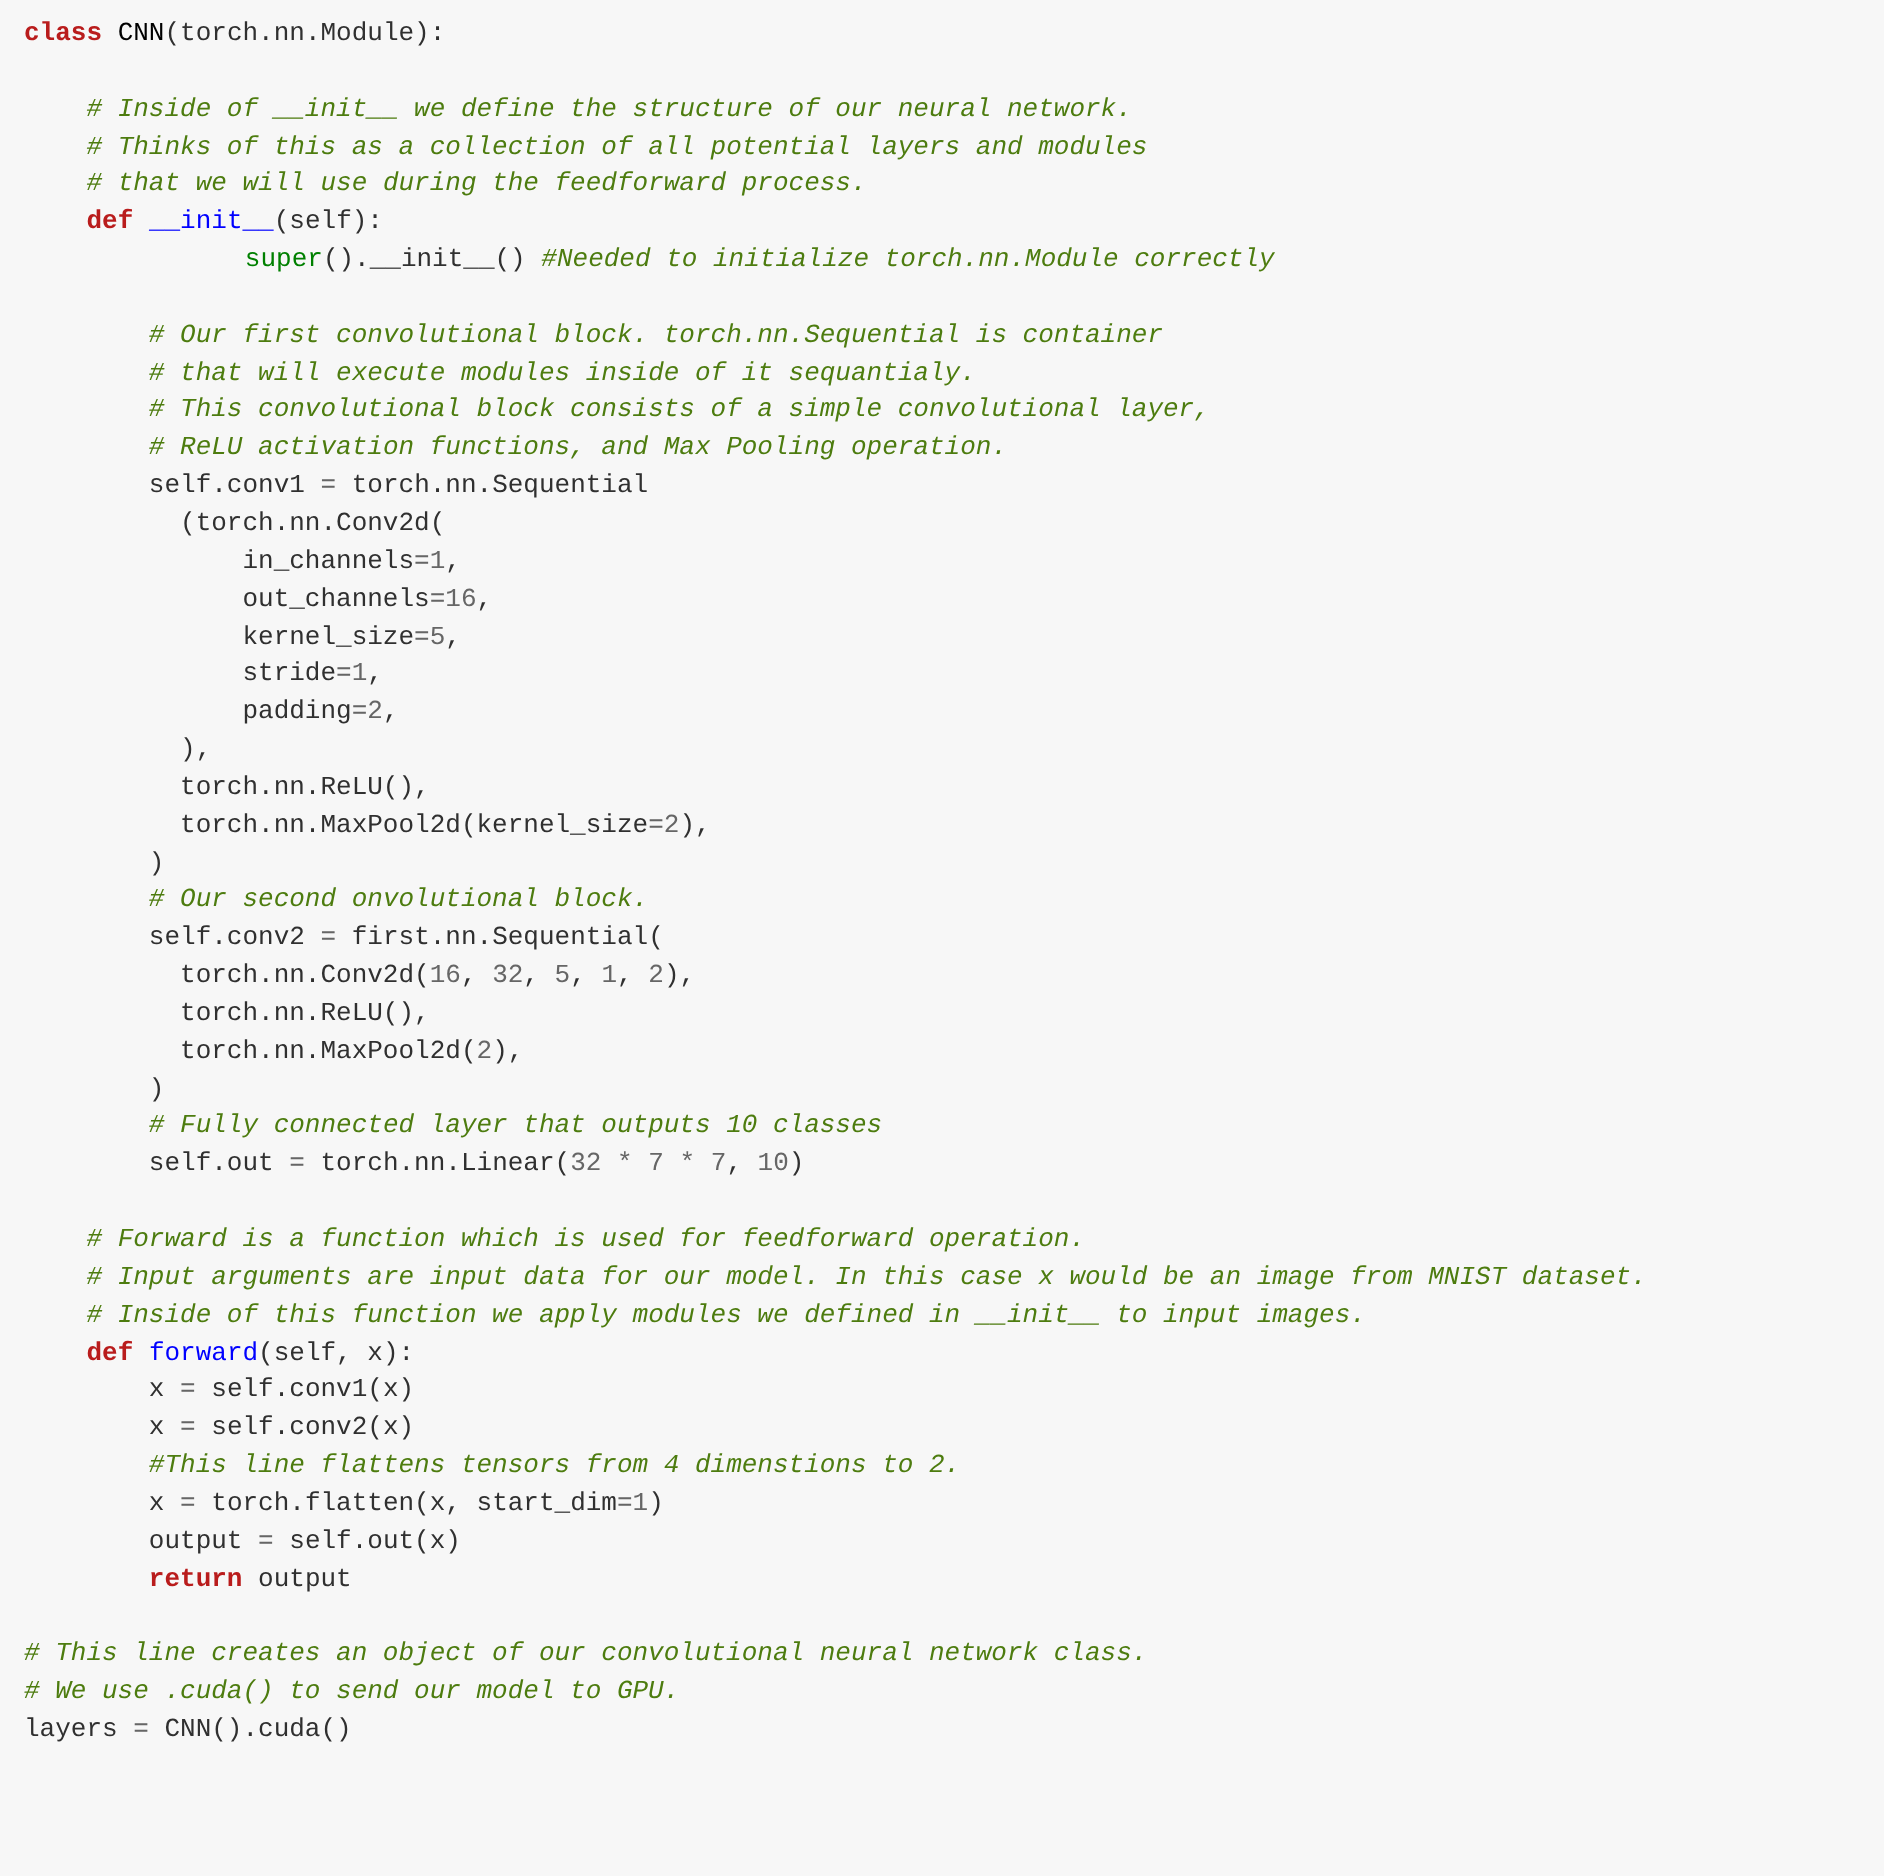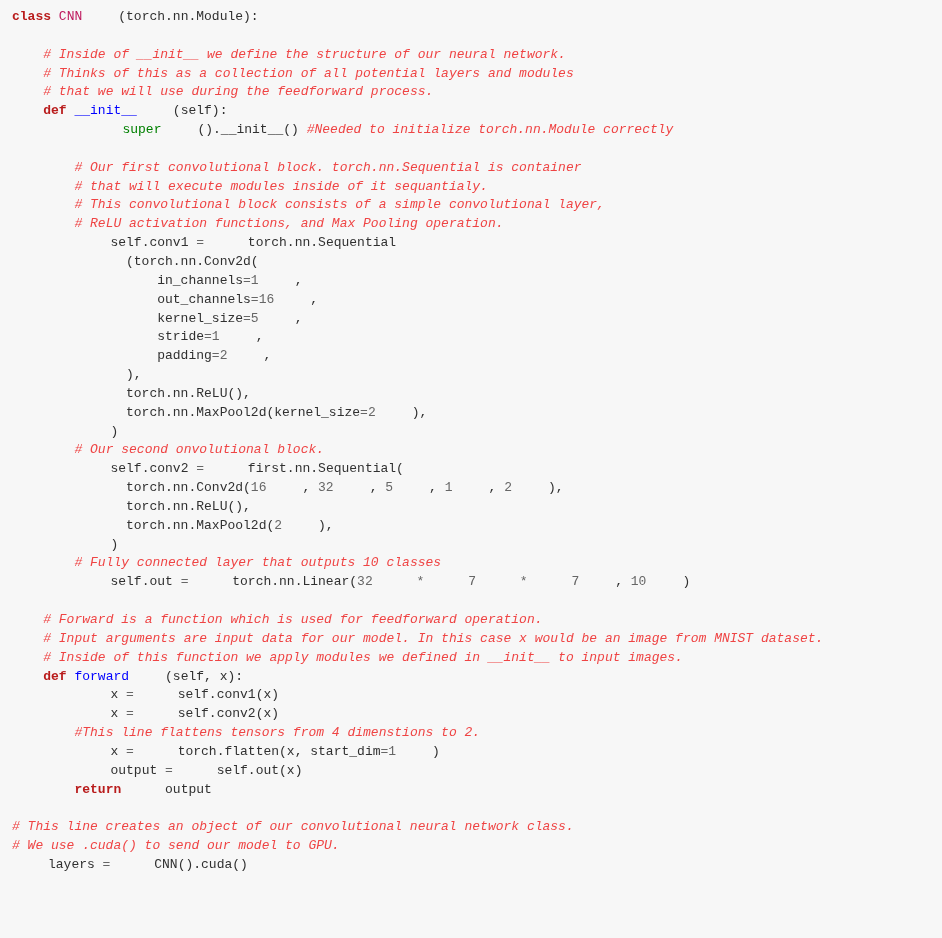--- a/index.html
+++ b/index.html
@@ -14,26 +14,26 @@
       line-height: 1.45;
       padding: 8px 12px;
       color: #303030;
       width: 942px;
     }
     pre {
       white-space: pre;
       font-family: inherit;
     }
     .kw { color: #b91c1c; font-weight: bold; }
-    .cls { color: #be185d; text-align: center; }
+    .cls { color: #000000; text-align: center; }
     .fn { color: #0000ff; }
     .bi { color: #008000; margin-left: 48px; }
-    .cm { color: #ef4444; font-style: italic; }
+    .cm { color: #4d7c0f; font-style: italic; }
     .op { color: #666666; }
-    .pn { color: #303030; padding-left: 36px; }
+    .pn { color: #303030; }
     .num { color: #666666; }
   </style>
 </head>
 <body>
 
 <pre><span class="kw">class</span> <span class="cls">CNN</span><span class="pn">(torch.nn.Module):</span>
 
     <span class="cm"># Inside of __init__ we define the structure of our neural network.</span>
     <span class="cm"># Thinks of this as a collection of all potential layers and modules</span>
     <span class="cm"># that we will use during the feedforward process.</span>

